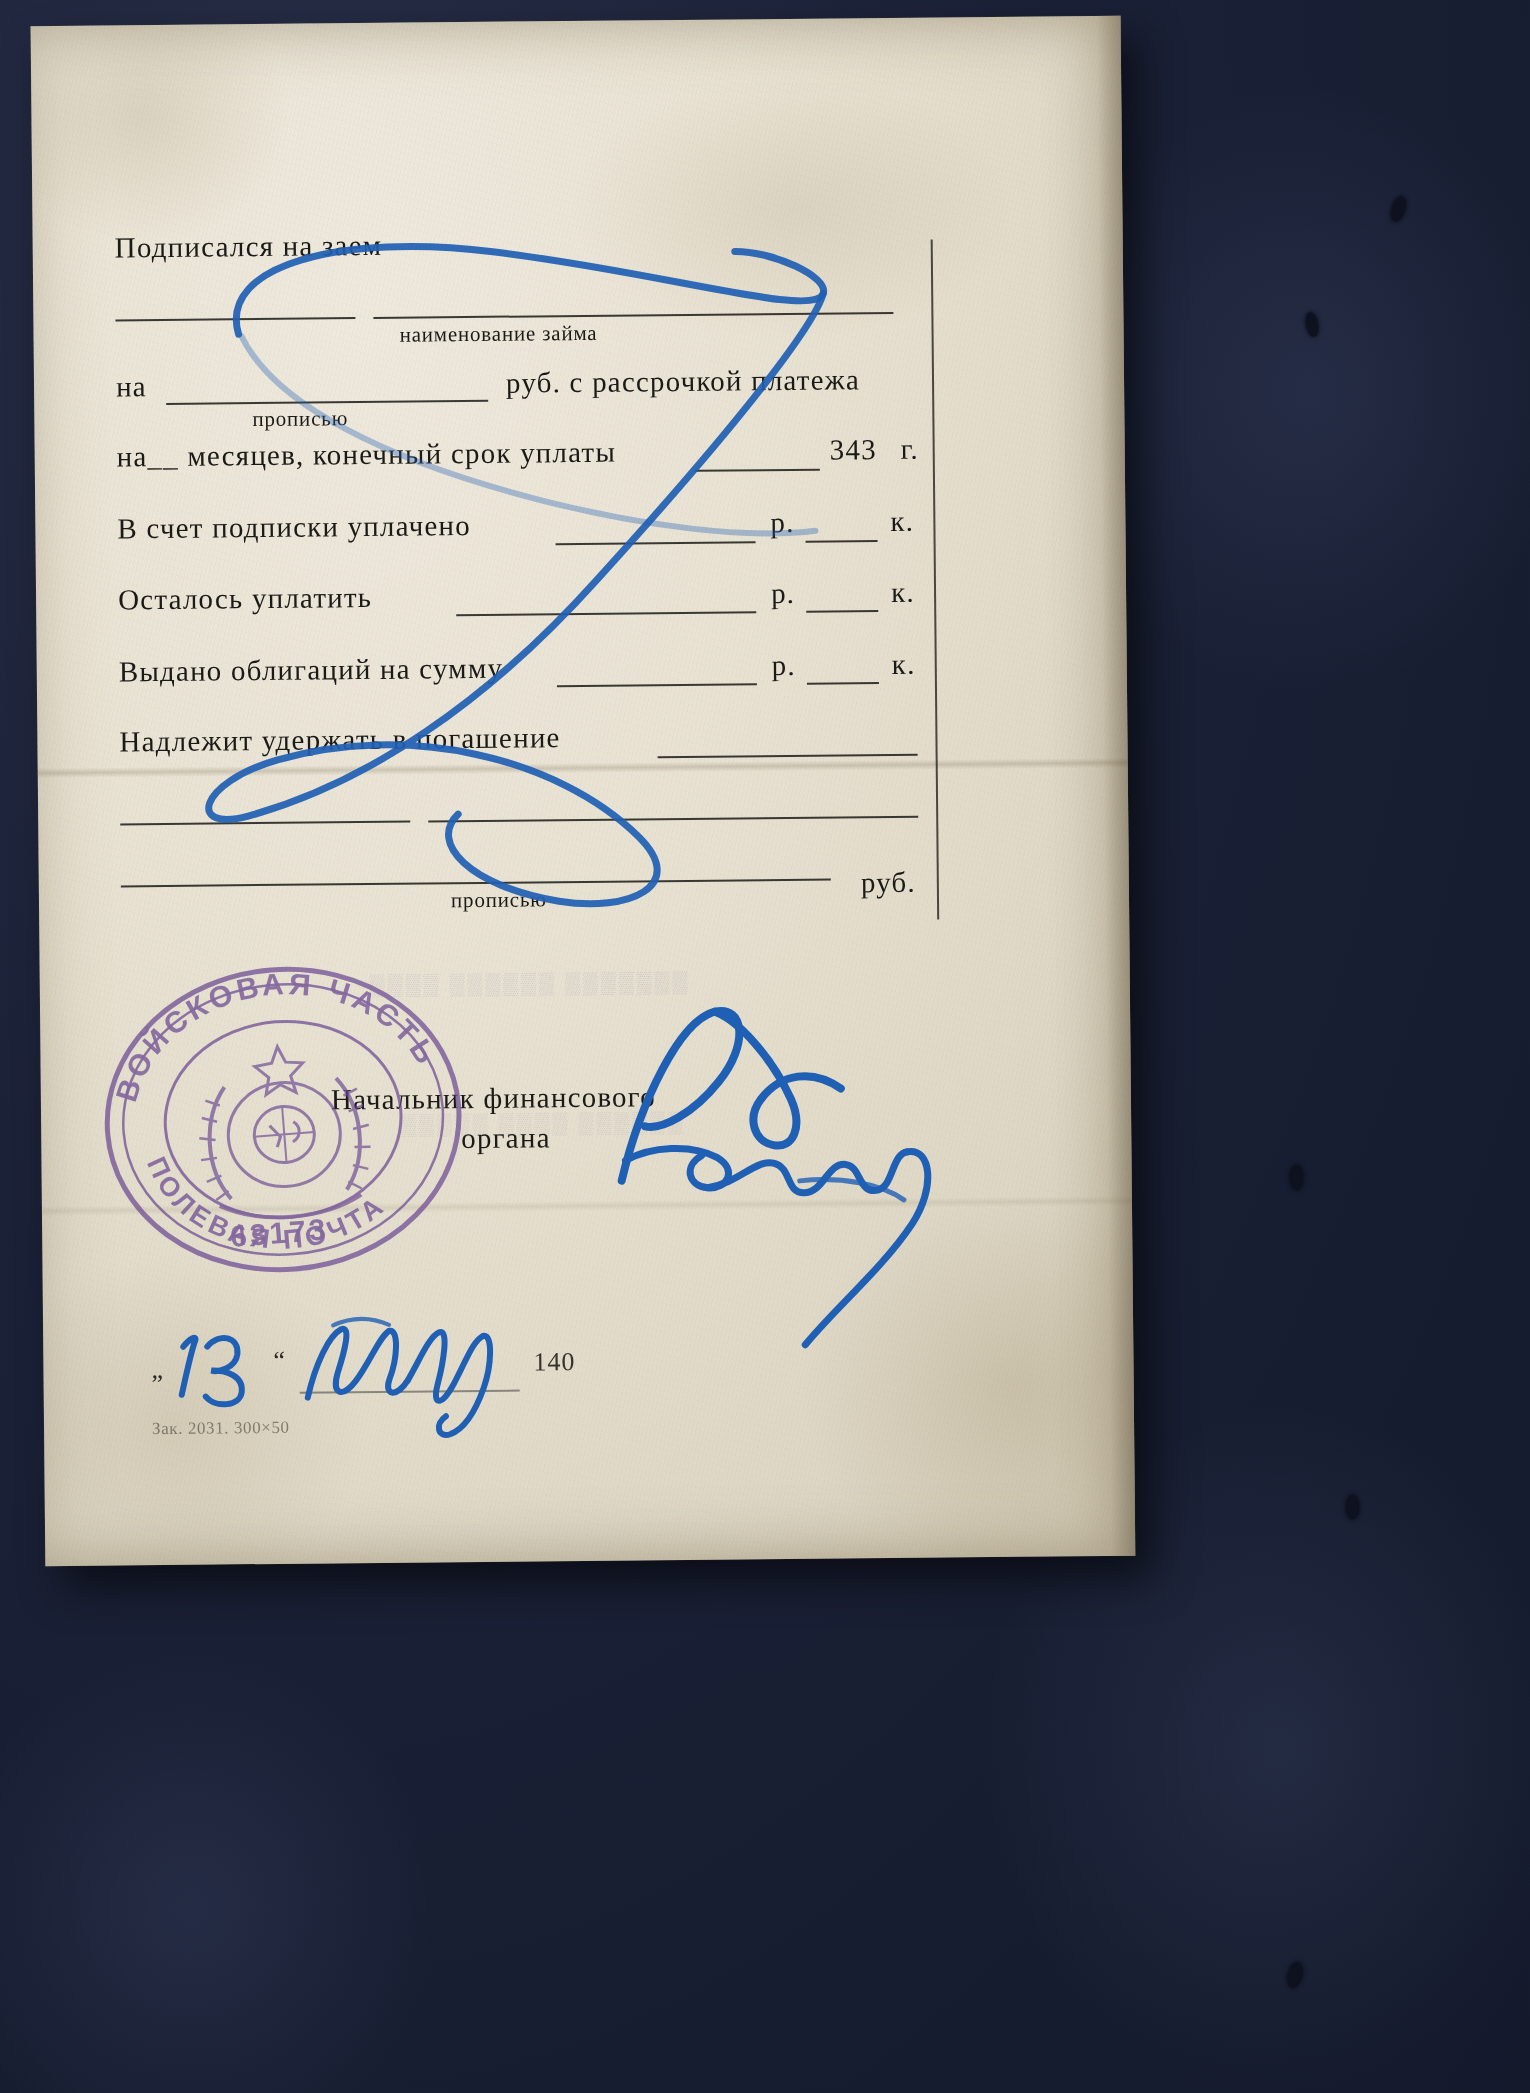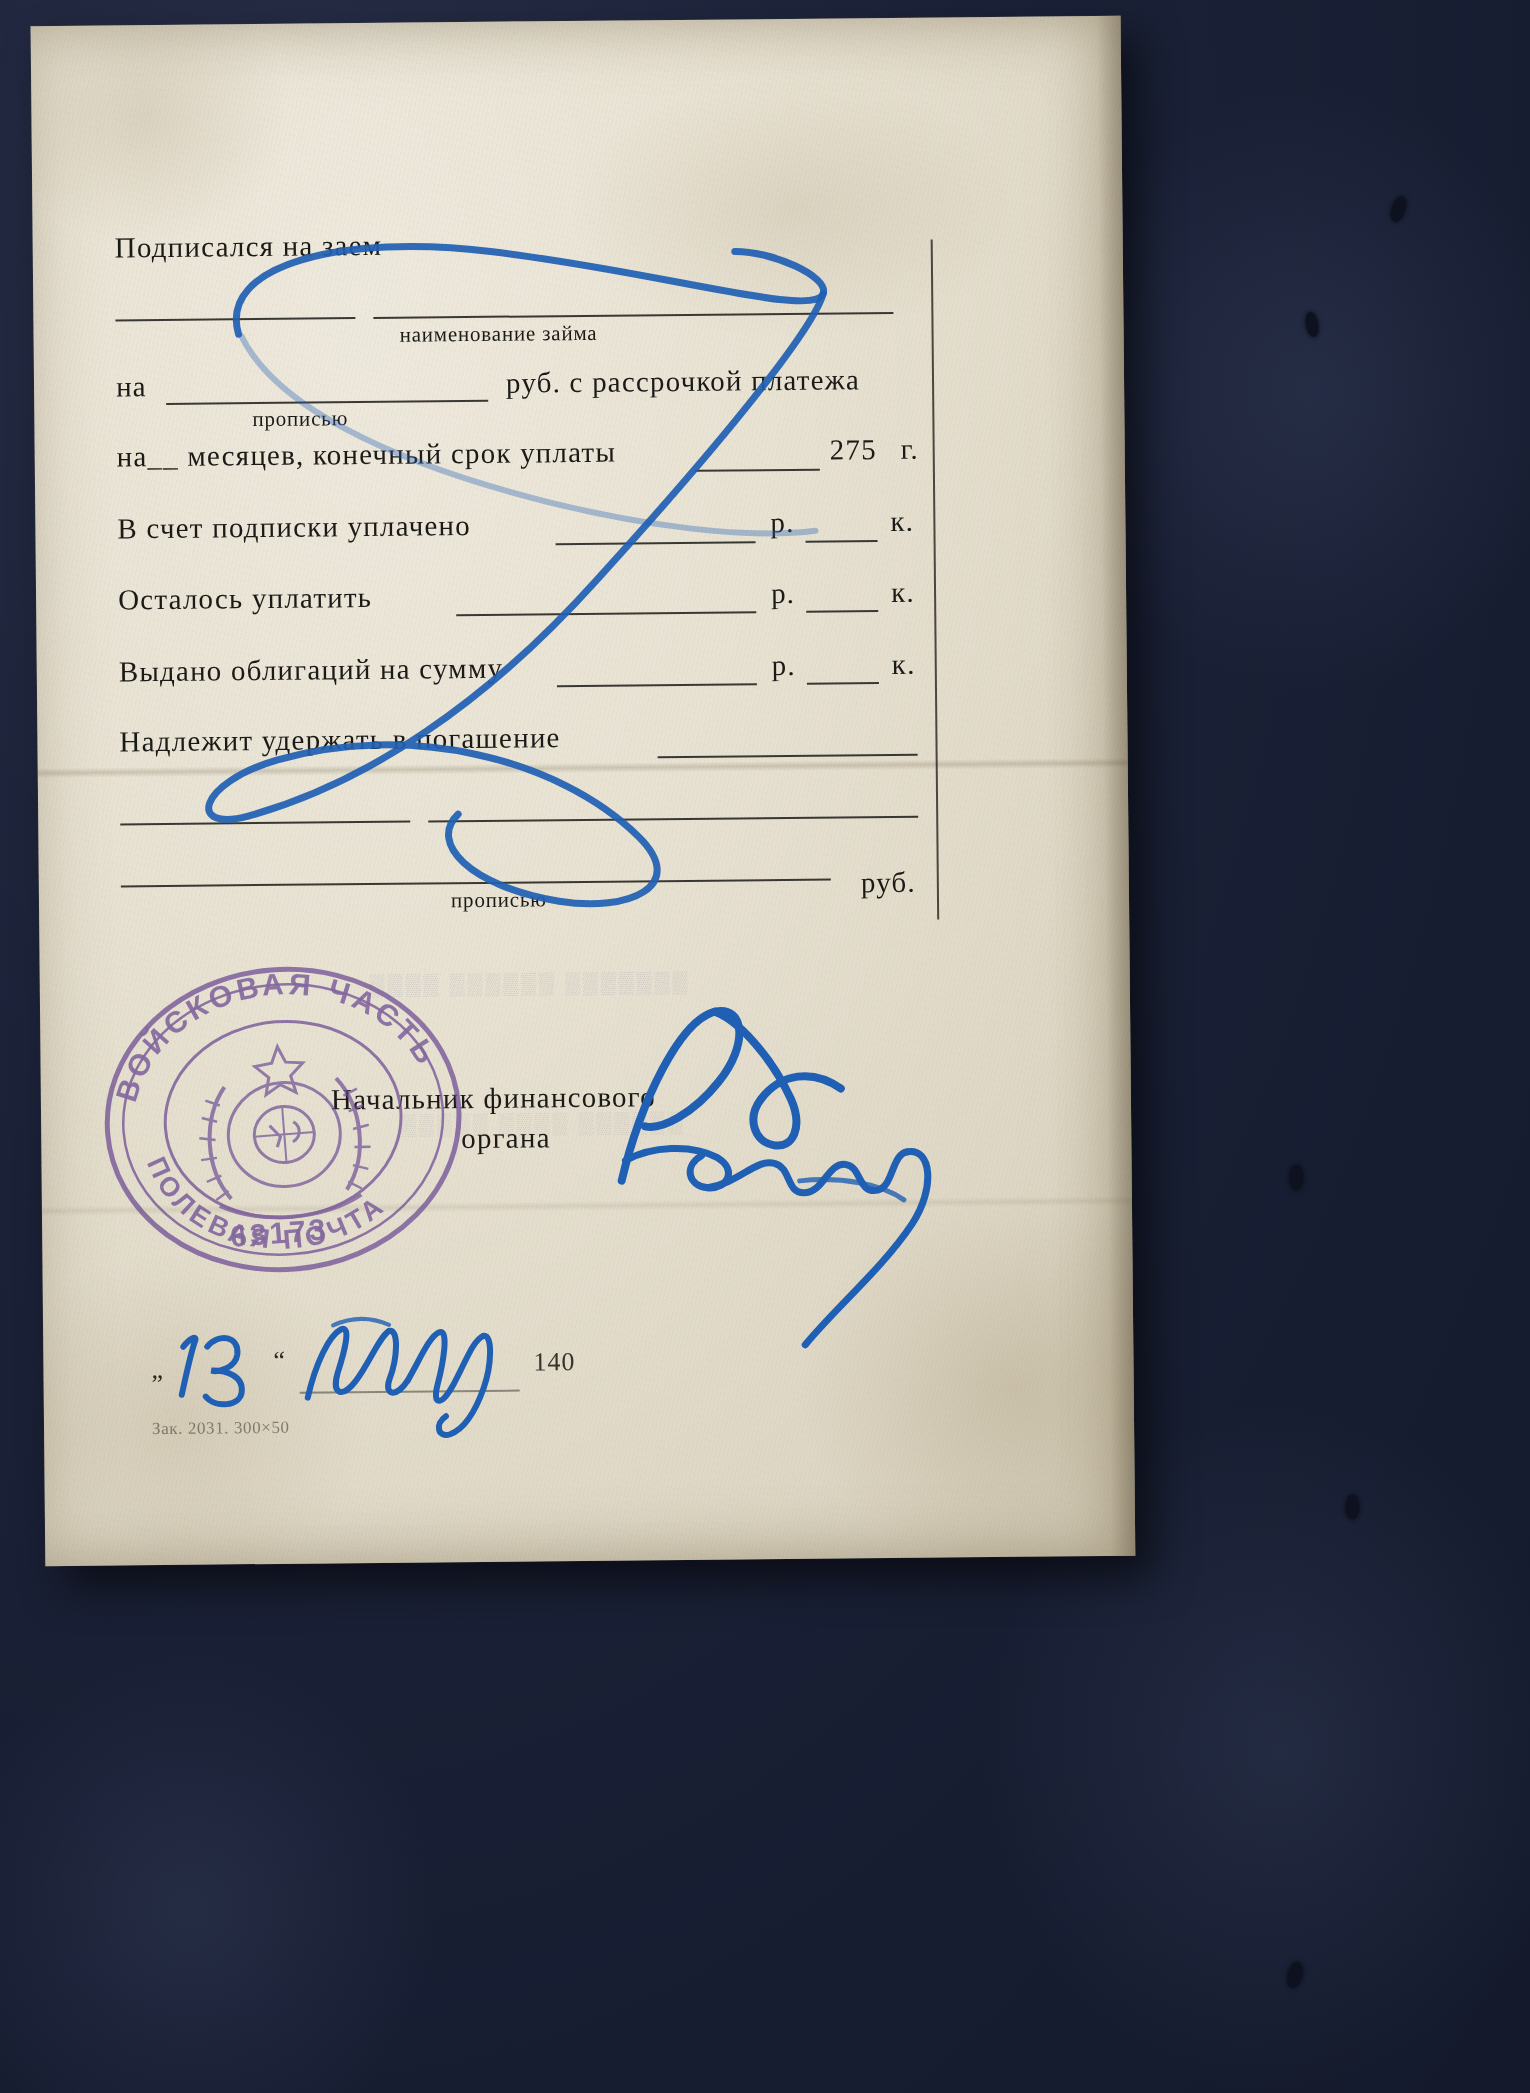--- a/index.html
+++ b/index.html
@@ -174,21 +174,21 @@
     <div class="rule" style="left:340px; top:294px; width:520px;"></div>
     <div class="doc-text small" style="left:366px; top:300px;">наименование займа</div>
 
     <div class="doc-text lvl1" style="left:82px; top:345px;">на</div>
     <div class="rule" style="left:132px; top:378px; width:322px;"></div>
     <div class="doc-text small" style="left:218px; top:383px;">прописью</div>
     <div class="doc-text lvl1" style="left:472px; top:345px;">руб. с рассрочкой платежа</div>
 
     <div class="doc-text lvl1" style="left:82px; top:415px;">на__ месяцев, конечный срок уплаты</div>
     <div class="rule" style="left:660px; top:450px; width:125px;"></div>
-    <div class="doc-text lvl1" style="left:795px; top:415px;">275</div>
+    <div class="doc-text lvl1" style="left:795px; top:415px;">343</div>
     <div class="doc-text lvl1" style="left:866px; top:415px;">г.</div>
 
     <div class="doc-text lvl1" style="left:82px; top:487px;">В счет подписки уплачено</div>
     <div class="rule" style="left:520px; top:522px; width:200px;"></div>
     <div class="doc-text lvl1" style="left:735px; top:487px;">р.</div>
     <div class="rule" style="left:770px; top:522px; width:72px;"></div>
     <div class="doc-text lvl1" style="left:855px; top:487px;">к.</div>
 
     <div class="doc-text lvl1" style="left:82px; top:558px;">Осталось уплатить</div>
     <div class="rule" style="left:420px; top:592px; width:300px;"></div>

